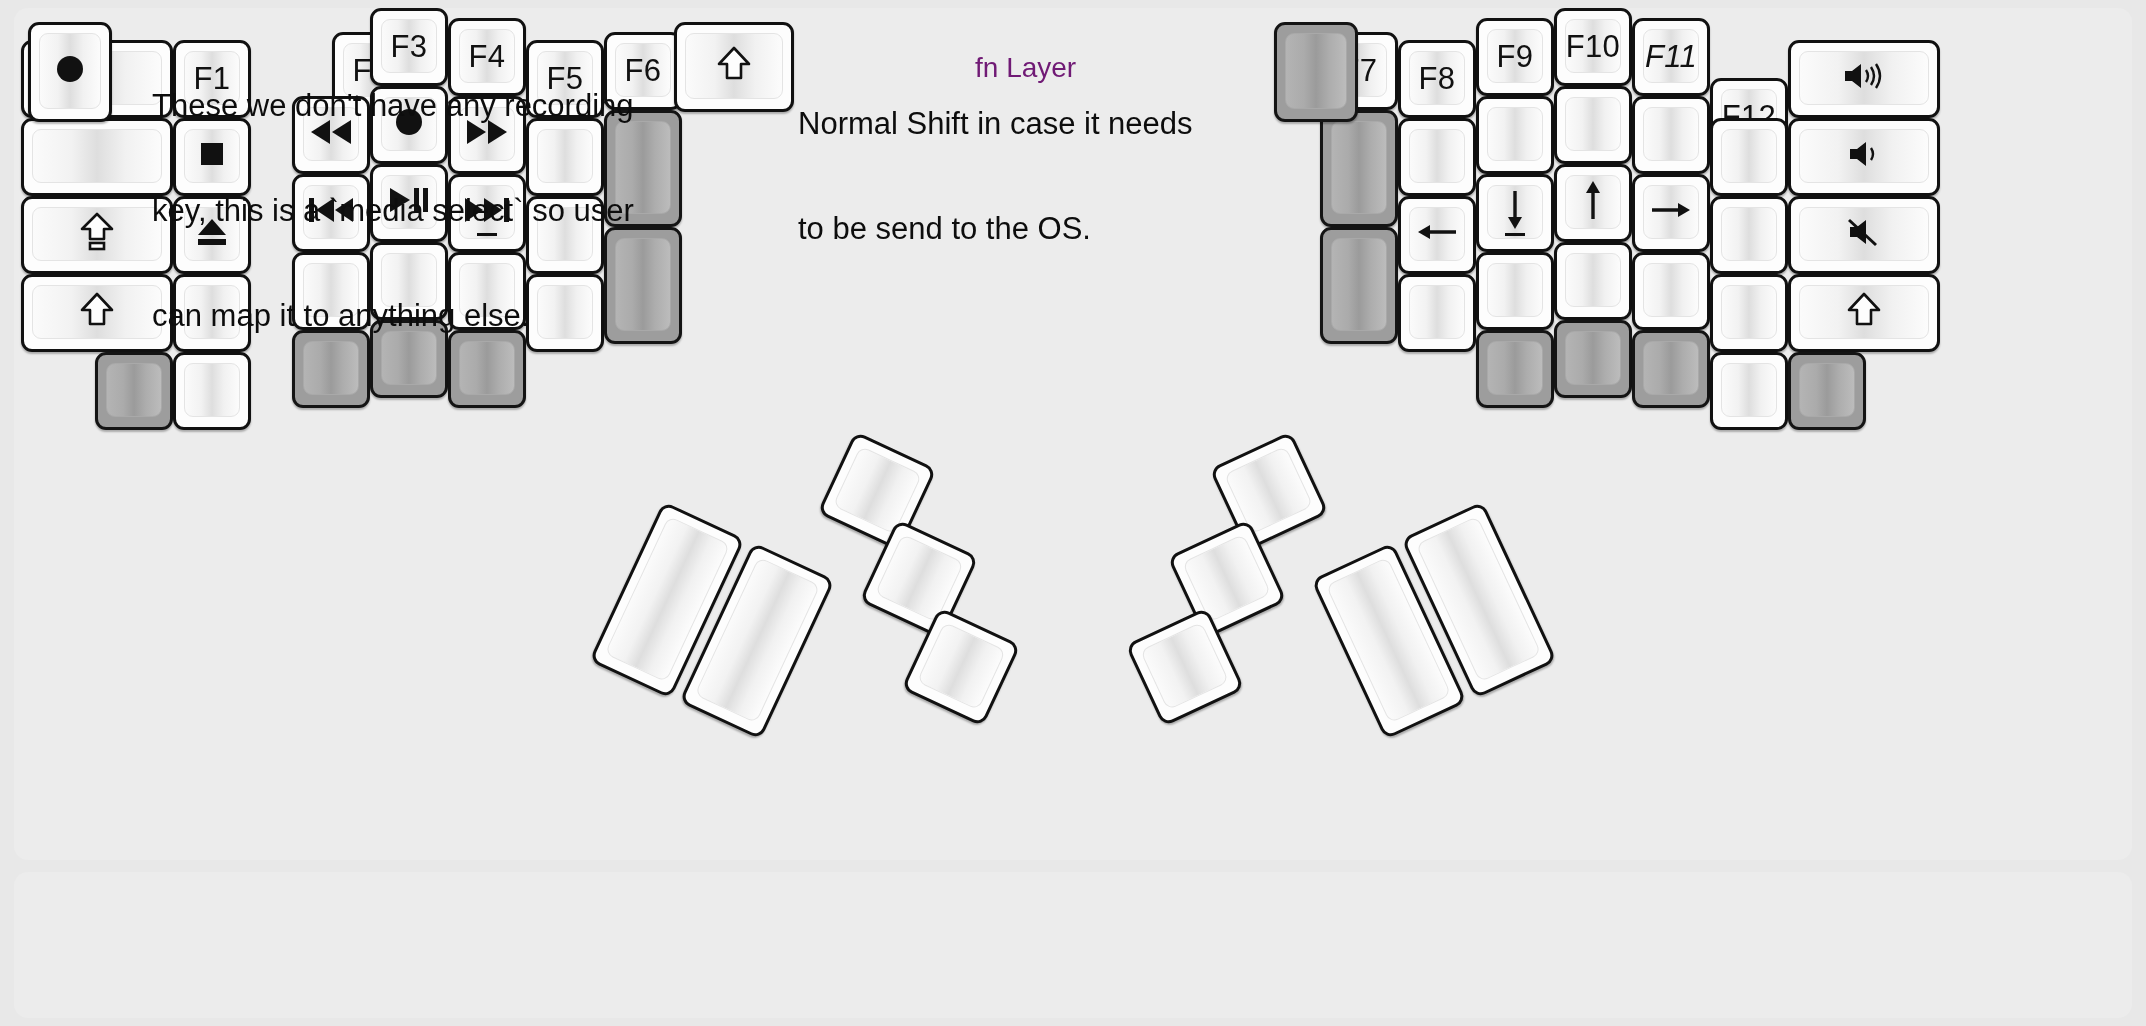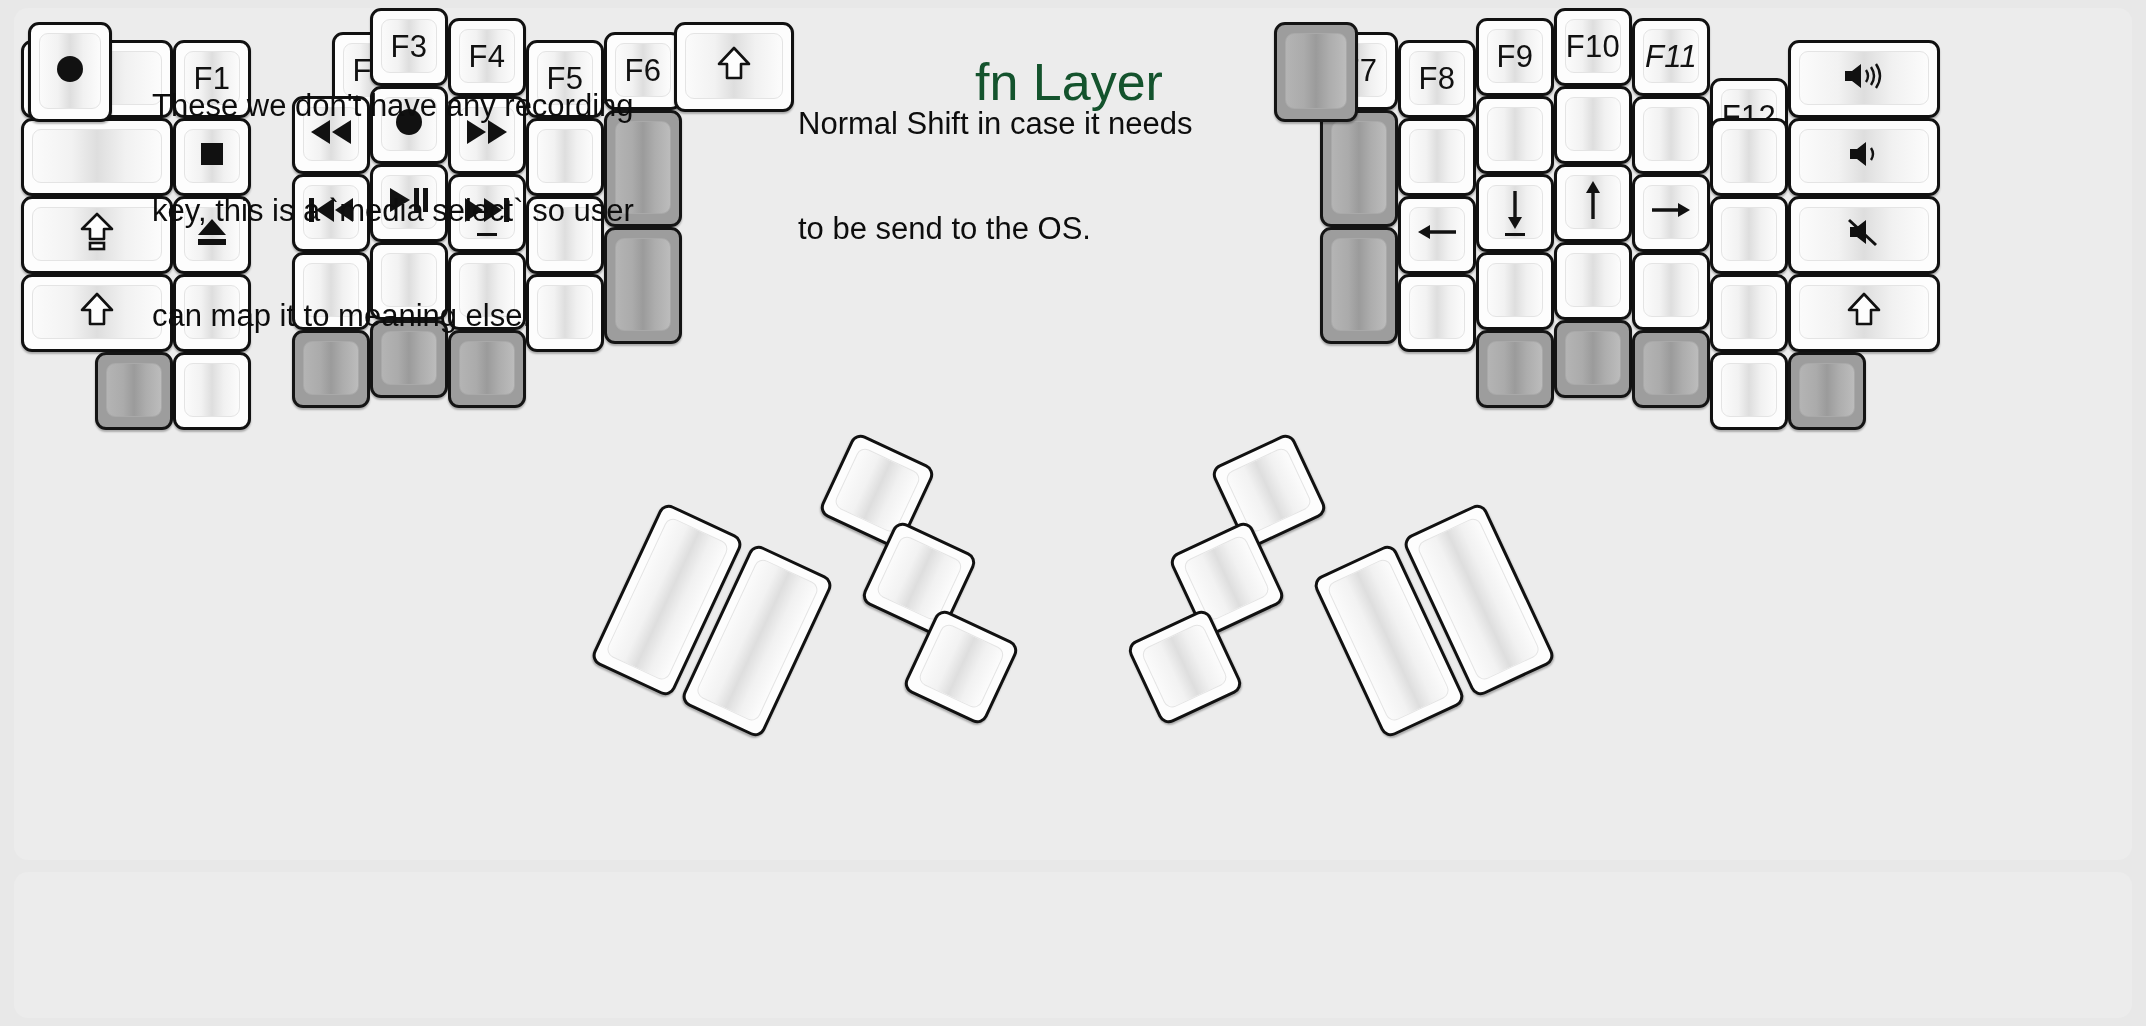--- a/index.html
+++ b/index.html
@@ -49,21 +49,21 @@
   }
   .glyph{display:block;}
   .sub-underscore{
     position:absolute;bottom:13px;left:50%;transform:translateX(-50%);
     width:20px;height:3px;background:#111;
   }
 
   
   #title{
     position:absolute;left:975px;top:52px;
-    font-size:52px;color:#14532d;white-space:nowrap;
+    font-size:28px;color:#701a75;white-space:nowrap;
     font-family:"Liberation Sans","DejaVu Sans",sans-serif;
   }
 
   
   .legend-item{position:absolute;top:0;height:146px;}
   .legend-key{position:absolute;}
   .legend-text{
     position:absolute;
     font-size:31px;line-height:35px;color:#0d0d0d;
     font-family:"Liberation Sans","DejaVu Sans",sans-serif;
@@ -429,21 +429,21 @@
           <div class="top">
             <span class="glyph"><svg width="34" height="34" viewBox="0 0 34 34">
                 <circle cx="17" cy="17" r="13" fill="#111"></circle>
               </svg></span>
           </div>
         </div>
       </div>
     <div class="legend-text" style="left:138px;top:18px;">
       <div>These we don't have any recording</div>
       <div>key, this is a `media select` so user</div>
-      <div>can map it to meaning else.</div>
+      <div>can map it to anything else.</div>
     </div>
   </div>
 
   <div class="legend-item" id="legend-1" style="left:660px;width:620px;">
     <div class="legend-key" style="left:14px;top:22px;">
         <div class="key" style="left: 0px; top: 0px; width: 120px; height: 90px; position: relative;">
           <div class="top">
             <span class="glyph"><svg width="36" height="40" viewBox="0 0 36 40">
                 <path d="M18 4 L33 20 L25 20 L25 34 L11 34 L11 20 L3 20 Z" fill="#fdfdfd" stroke="#111" stroke-width="2.6" stroke-linejoin="round"></path>
               </svg></span>

